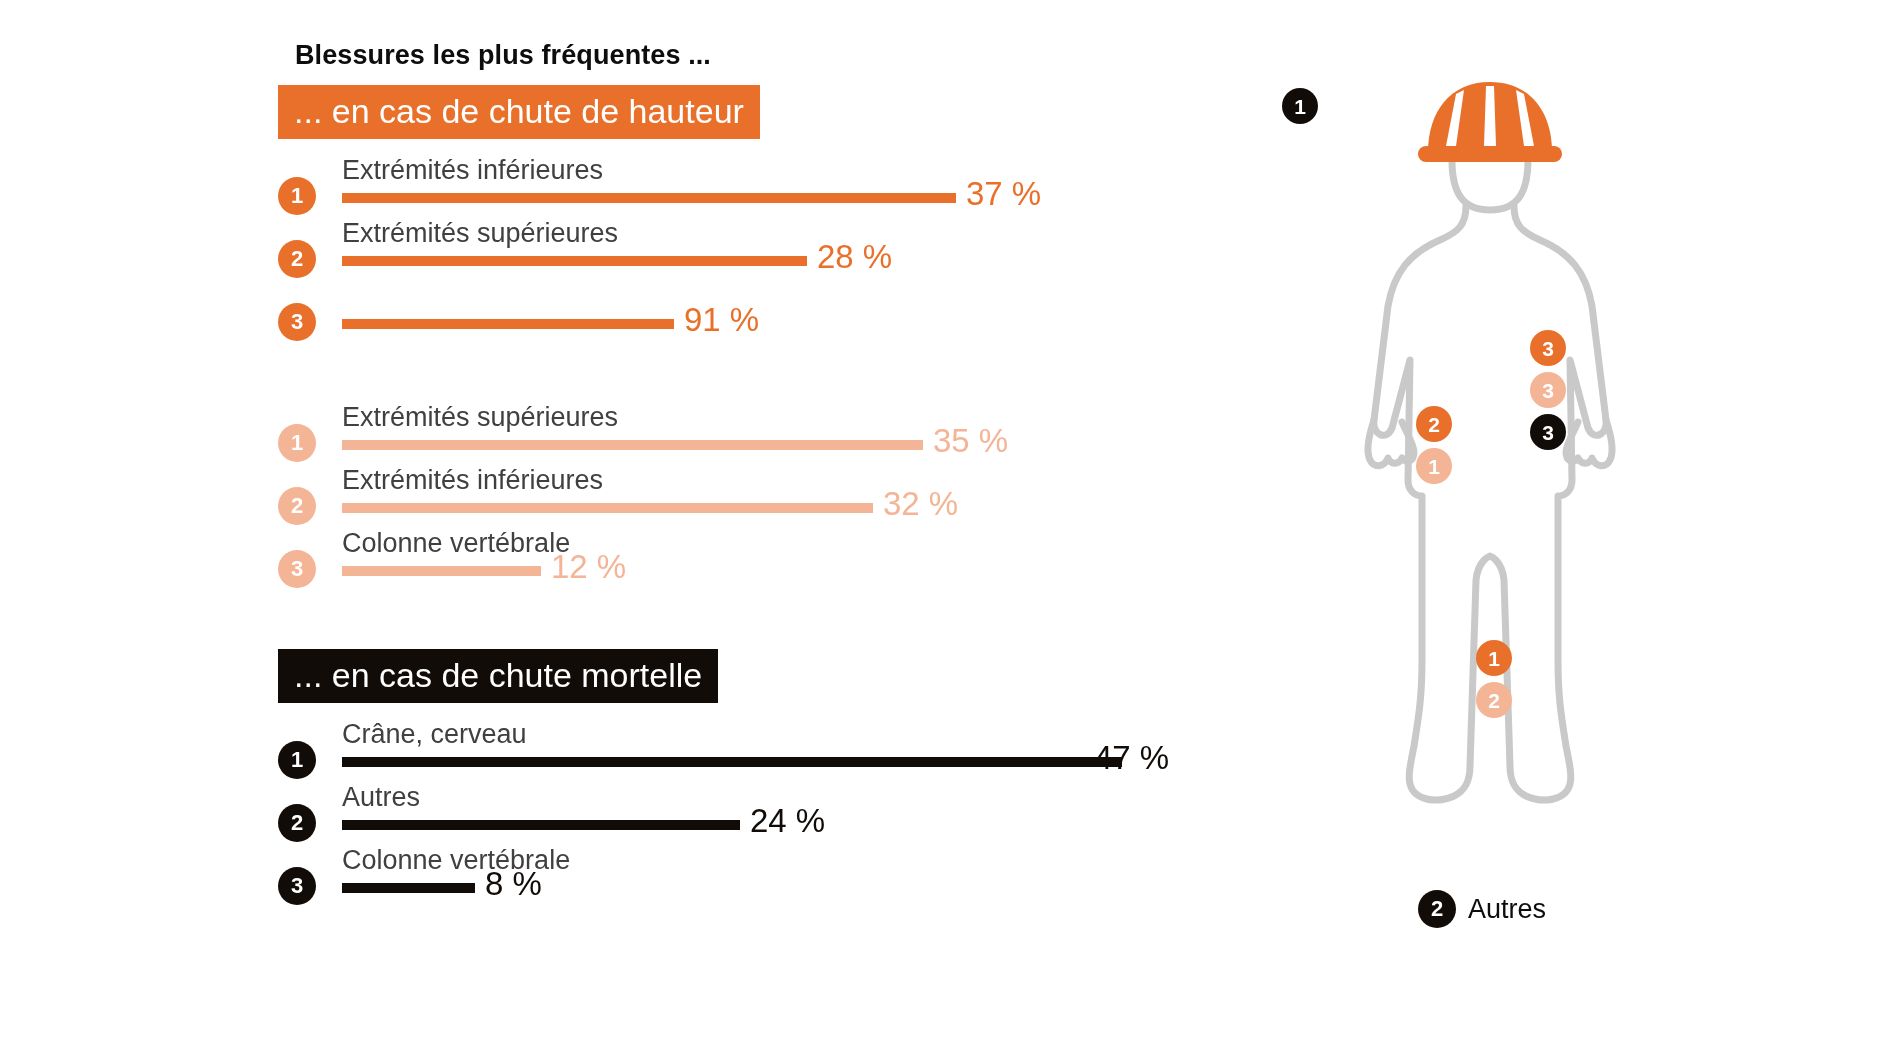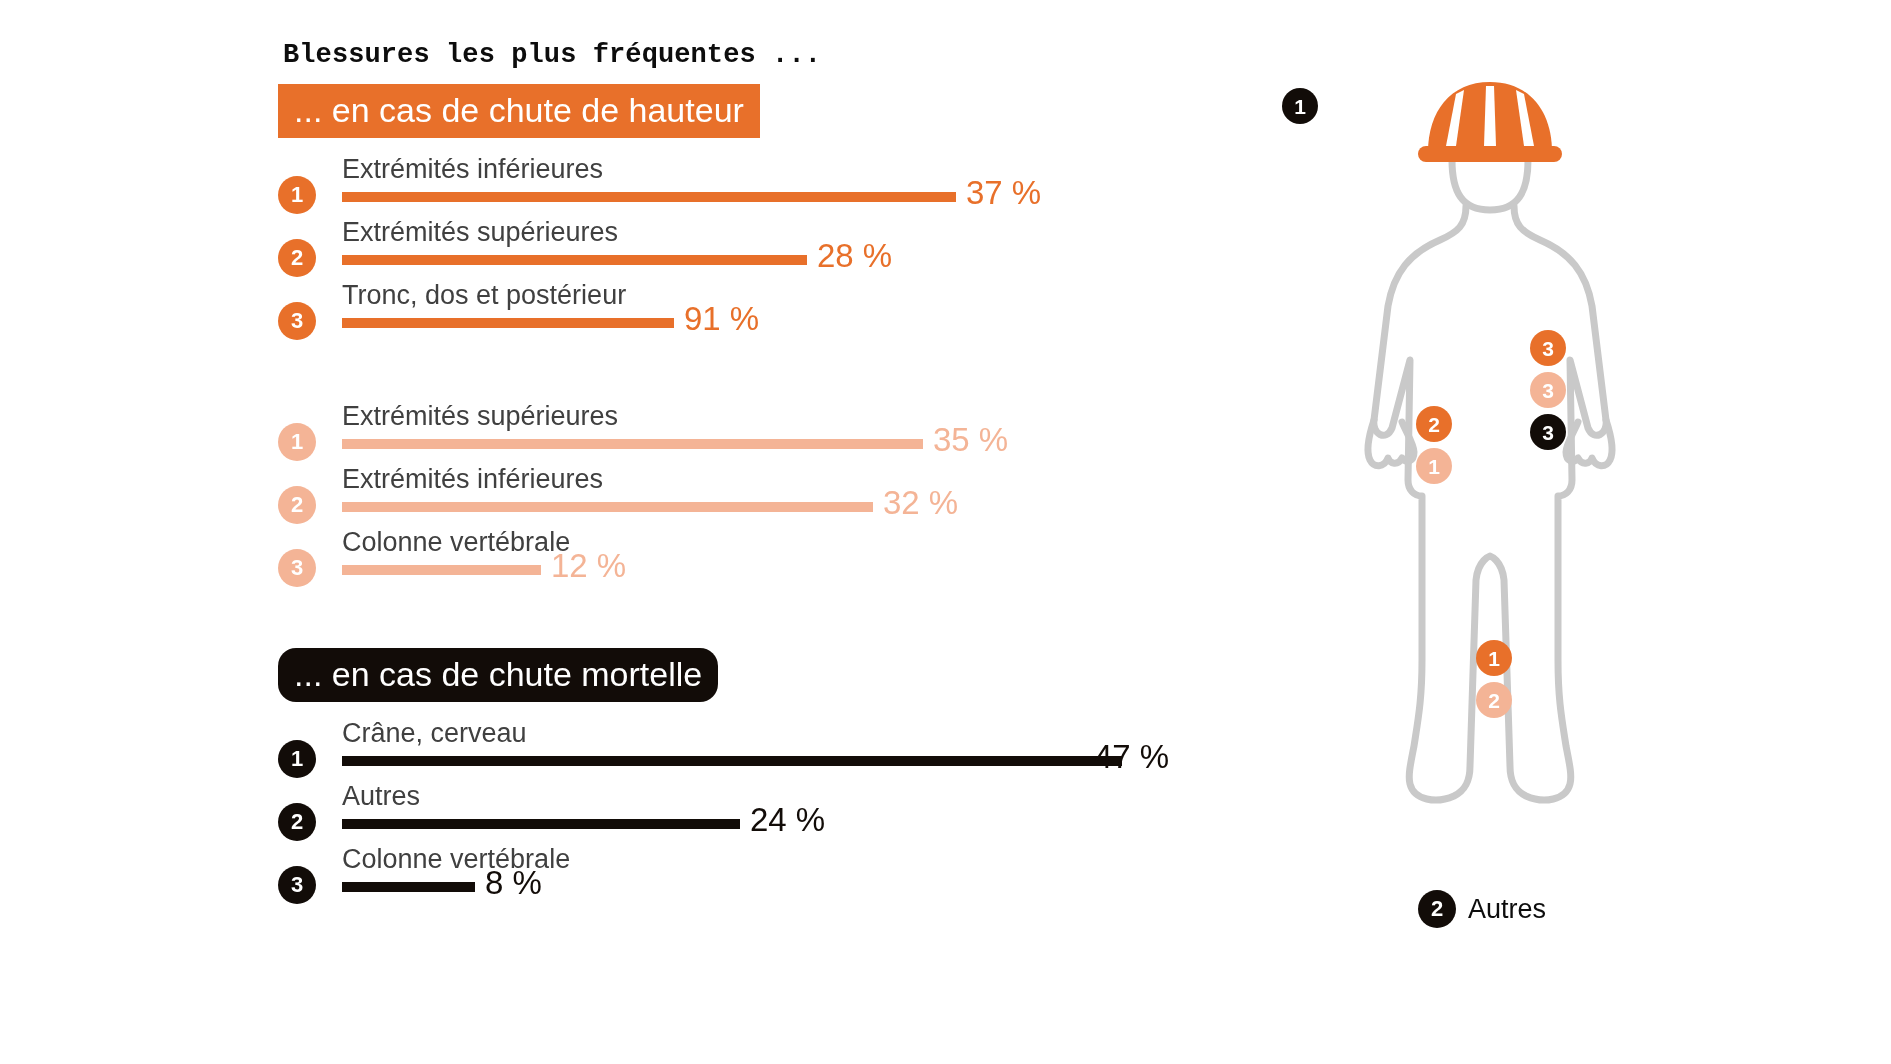--- a/index.html
+++ b/index.html
@@ -27,38 +27,37 @@
     left: 278px;
     top: 40px;
     width: 960px;
   }
 
   .main-title {
     font-size: 27px;
     font-weight: bold;
     color: #0d0d0d;
     letter-spacing: 0.1px;
-    margin: 0 0 14px 4px;
+    margin: 0 0 14px 16px;
     padding-left: 1px;
-    font-family: Liberation Mono, monospace;
   }
 
   .section { margin-bottom: 0; }
 
   .section-banner {
     display: inline-block;
     font-size: 34px;
     color: #ffffff;
     padding: 9px 16px 11px 16px;
     line-height: 1;
     white-space: nowrap;
   }
   .banner-orange { background: #e8702a; }
   .banner-peach  { background: #f4b496; }
-  .banner-black  { background: #120c08; border-radius: 18px; }
+  .banner-black  { background: #120c08; }
 
   .rows { margin-top: 16px; }
 
   .row {
     position: relative;
     height: 63px;
   }
 
   .badge {
     position: absolute;
@@ -186,21 +185,20 @@
 
         <div class="row">
           <div class="badge badge-orange">2</div>
           <div class="row-label">Extrémités supérieures</div>
           <div class="bar bar-orange" style="width:465px;"></div>
           <div class="bar-value val-orange" style="left:539px;">28 %</div>
         </div>
 
         <div class="row">
           <div class="badge badge-orange">3</div>
-          <div class="row-label">Tronc, dos et postérieur</div>
           <div class="bar bar-orange" style="width:332px;"></div>
           <div class="bar-value val-orange" style="left:406px;">91 %</div>
         </div>
 
       </div>
     </div>
 
     <div class="section" style="margin-top:58px;">
       <div class="rows">
 

